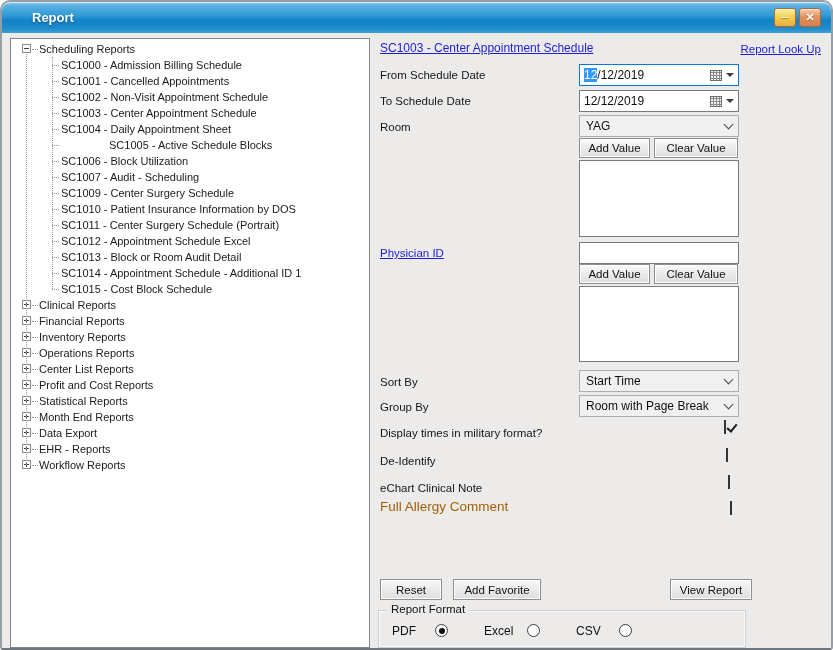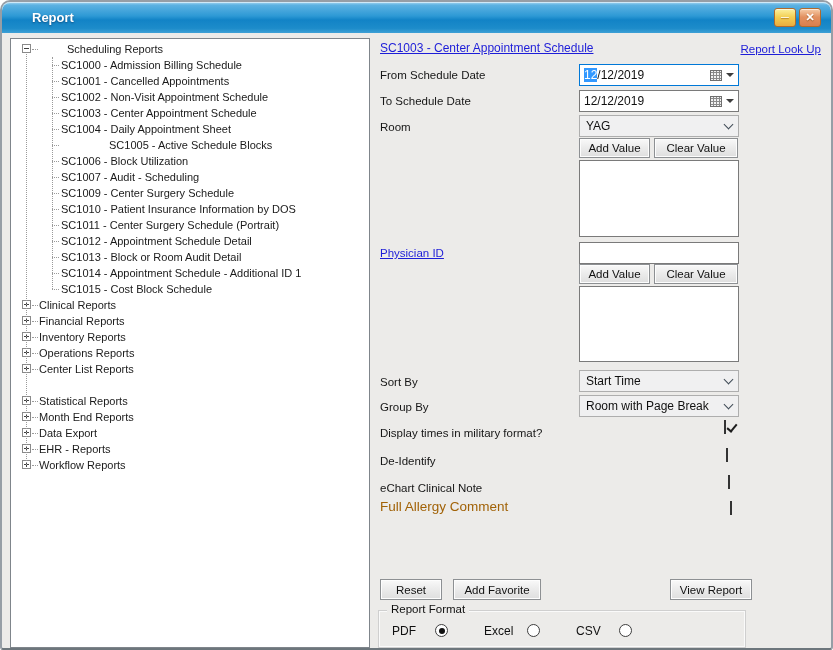--- a/index.html
+++ b/index.html
@@ -97,21 +97,21 @@
       <div class="tb-btn close">
         <span class="tb-glyph">✕</span>
       </div>
     </div>
   </div>
 
   <div class="tree-panel" id="tree">
       <div class="tree-row" style="top: 2px;">
         <span class="ebox"></span>
         <span class="tree-stub" style="left: 21px; width: 6px;"></span>
-        <span class="tree-label" style="left: 28px; margin-left: 28px;">Scheduling Reports</span>
+        <span class="tree-label" style="left: 28px;">Scheduling Reports</span>
       </div>
       <div class="tree-row" style="top: 18px;">
         <span class="tree-stub" style="left: 41px; width: 7px;"></span>
         <span class="tree-label" style="left: 50px;">SC1000 - Admission Billing Schedule</span>
       </div>
       <div class="tree-row" style="top: 34px;">
         <span class="tree-stub" style="left: 41px; width: 7px;"></span>
         <span class="tree-label" style="left: 50px;">SC1001 - Cancelled Appointments</span>
       </div>
       <div class="tree-row" style="top: 50px;">
@@ -145,21 +145,21 @@
       <div class="tree-row" style="top: 162px;">
         <span class="tree-stub" style="left: 41px; width: 7px;"></span>
         <span class="tree-label" style="left: 50px;">SC1010 - Patient Insurance Information by DOS</span>
       </div>
       <div class="tree-row" style="top: 178px;">
         <span class="tree-stub" style="left: 41px; width: 7px;"></span>
         <span class="tree-label" style="left: 50px;">SC1011 - Center Surgery Schedule (Portrait)</span>
       </div>
       <div class="tree-row" style="top: 194px;">
         <span class="tree-stub" style="left: 41px; width: 7px;"></span>
-        <span class="tree-label" style="left: 50px;">SC1012 - Appointment Schedule Detail</span>
+        <span class="tree-label" style="left: 50px;">SC1012 - Appointment Schedule Excel</span>
       </div>
       <div class="tree-row" style="top: 210px;">
         <span class="tree-stub" style="left: 41px; width: 7px;"></span>
         <span class="tree-label" style="left: 50px;">SC1013 - Block or Room Audit Detail</span>
       </div>
       <div class="tree-row" style="top: 226px;">
         <span class="tree-stub" style="left: 41px; width: 7px;"></span>
         <span class="tree-label" style="left: 50px;">SC1014 - Appointment Schedule - Additional ID 1</span>
       </div>
       <div class="tree-row" style="top: 242px;">
@@ -183,20 +183,25 @@
       </div>
       <div class="tree-row" style="top: 306px;">
         <span class="ebox plus"></span>
         <span class="tree-stub" style="left: 21px; width: 6px;"></span>
         <span class="tree-label" style="left: 28px;">Operations Reports</span>
       </div>
       <div class="tree-row" style="top: 322px;">
         <span class="ebox plus"></span>
         <span class="tree-stub" style="left: 21px; width: 6px;"></span>
         <span class="tree-label" style="left: 28px;">Center List Reports</span>
+      </div>
+      <div class="tree-row" style="top: 338px;">
+        <span class="ebox plus"></span>
+        <span class="tree-stub" style="left: 21px; width: 6px;"></span>
+        <span class="tree-label" style="left: 28px;">Profit and Cost Reports</span>
       </div>
       <div class="tree-row" style="top: 354px;">
         <span class="ebox plus"></span>
         <span class="tree-stub" style="left: 21px; width: 6px;"></span>
         <span class="tree-label" style="left: 28px;">Statistical Reports</span>
       </div>
       <div class="tree-row" style="top: 370px;">
         <span class="ebox plus"></span>
         <span class="tree-stub" style="left: 21px; width: 6px;"></span>
         <span class="tree-label" style="left: 28px;">Month End Reports</span>

